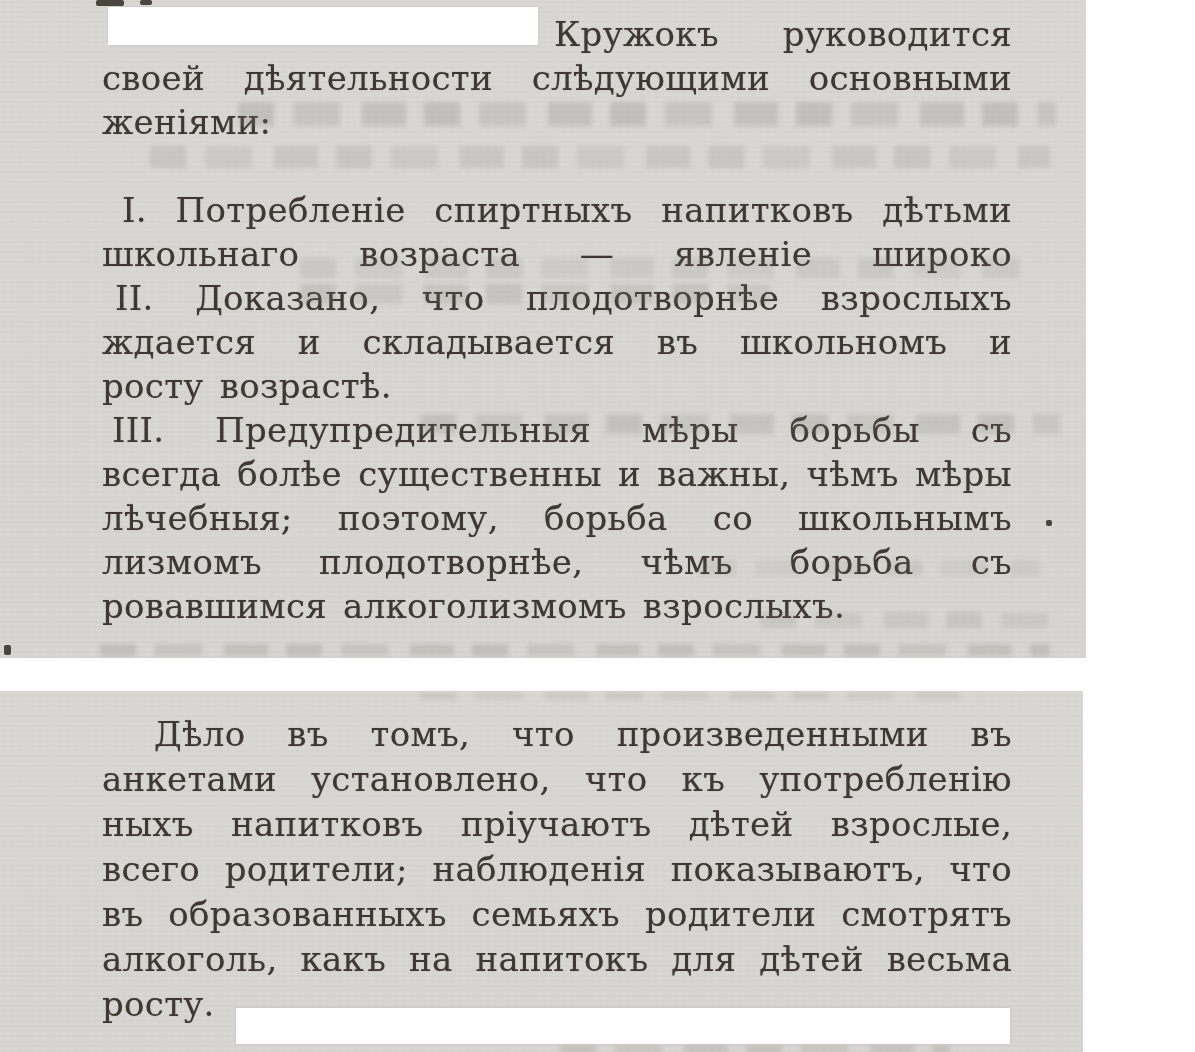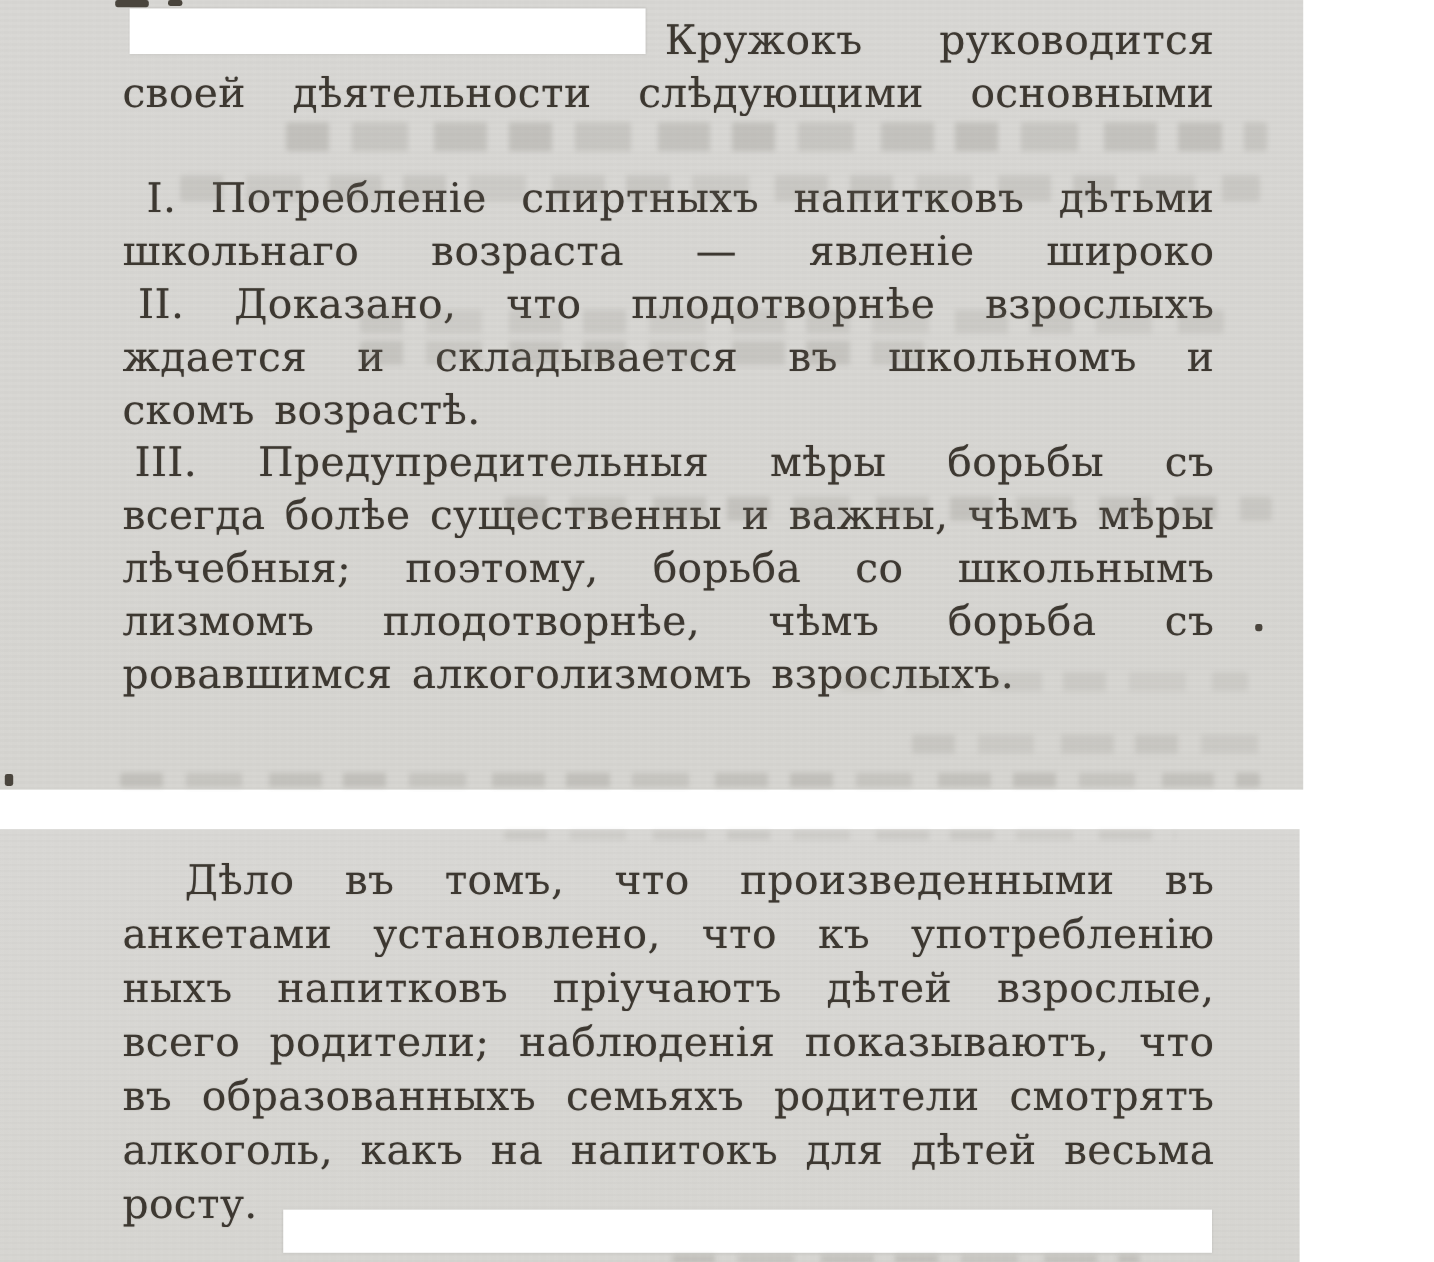--- a/index.html
+++ b/index.html
@@ -29,26 +29,27 @@
   .speck{position:absolute;background:#4a453d;border-radius:2px;filter:blur(0.5px);}
 </style>
 </head>
 <body>
 
 <div id="stage">
   <div class="scan-block b1" style="left: 0px; top: 0px; width: 1086px; height: 658px;">
     <div class="textcol">
         <div class="line j" style="padding-left: 452px;"><span>Кружокъ руководится въ</span></div>
         <div class="line j"><span>своей дѣятельности слѣдующими основными поло-</span></div>
+        <div class="line"><span>женіями:</span></div>
         <div class="line"></div>
         <div class="line j" style="padding-left: 20px;"><span>I. Потребленіе спиртныхъ напитковъ дѣтьми</span></div>
         <div class="line j"><span>школьнаго возраста — явленіе широко распростра-</span></div>
         <div class="line j" style="padding-left: 13px;"><span>II. Доказано, что плодотворнѣе взрослыхъ заро-</span></div>
         <div class="line j"><span>ждается и складывается въ школьномъ и юноше-</span></div>
-        <div class="line"><span>скомъ возрастѣ.</span></div>
+        <div class="line"><span>росту возрастѣ.</span></div>
         <div class="line j" style="padding-left: 10px;"><span>III. </span><span class="it">Предупредительныя</span><span> мѣры борьбы съ болѣзнью</span></div>
         <div class="line j"><span>всегда болѣе существенны и важны, чѣмъ мѣры</span></div>
         <div class="line j"><span class="it">лѣчебныя</span><span>; поэтому, борьба со школьнымъ алкого-</span></div>
         <div class="line j"><span>лизмомъ плодотворнѣе, чѣмъ борьба съ сформи-</span></div>
         <div class="line"><span>ровавшимся алкоголизмомъ взрослыхъ.</span></div>
       </div>
   </div>
   <div class="scan-block b2" style="left: 0px; top: 691px; width: 1083px; height: 361px;">
     <div class="textcol">
         <div class="line j" style="padding-left: 52px;"><span>Дѣло въ томъ, что произведенными въ Россіи</span></div>

